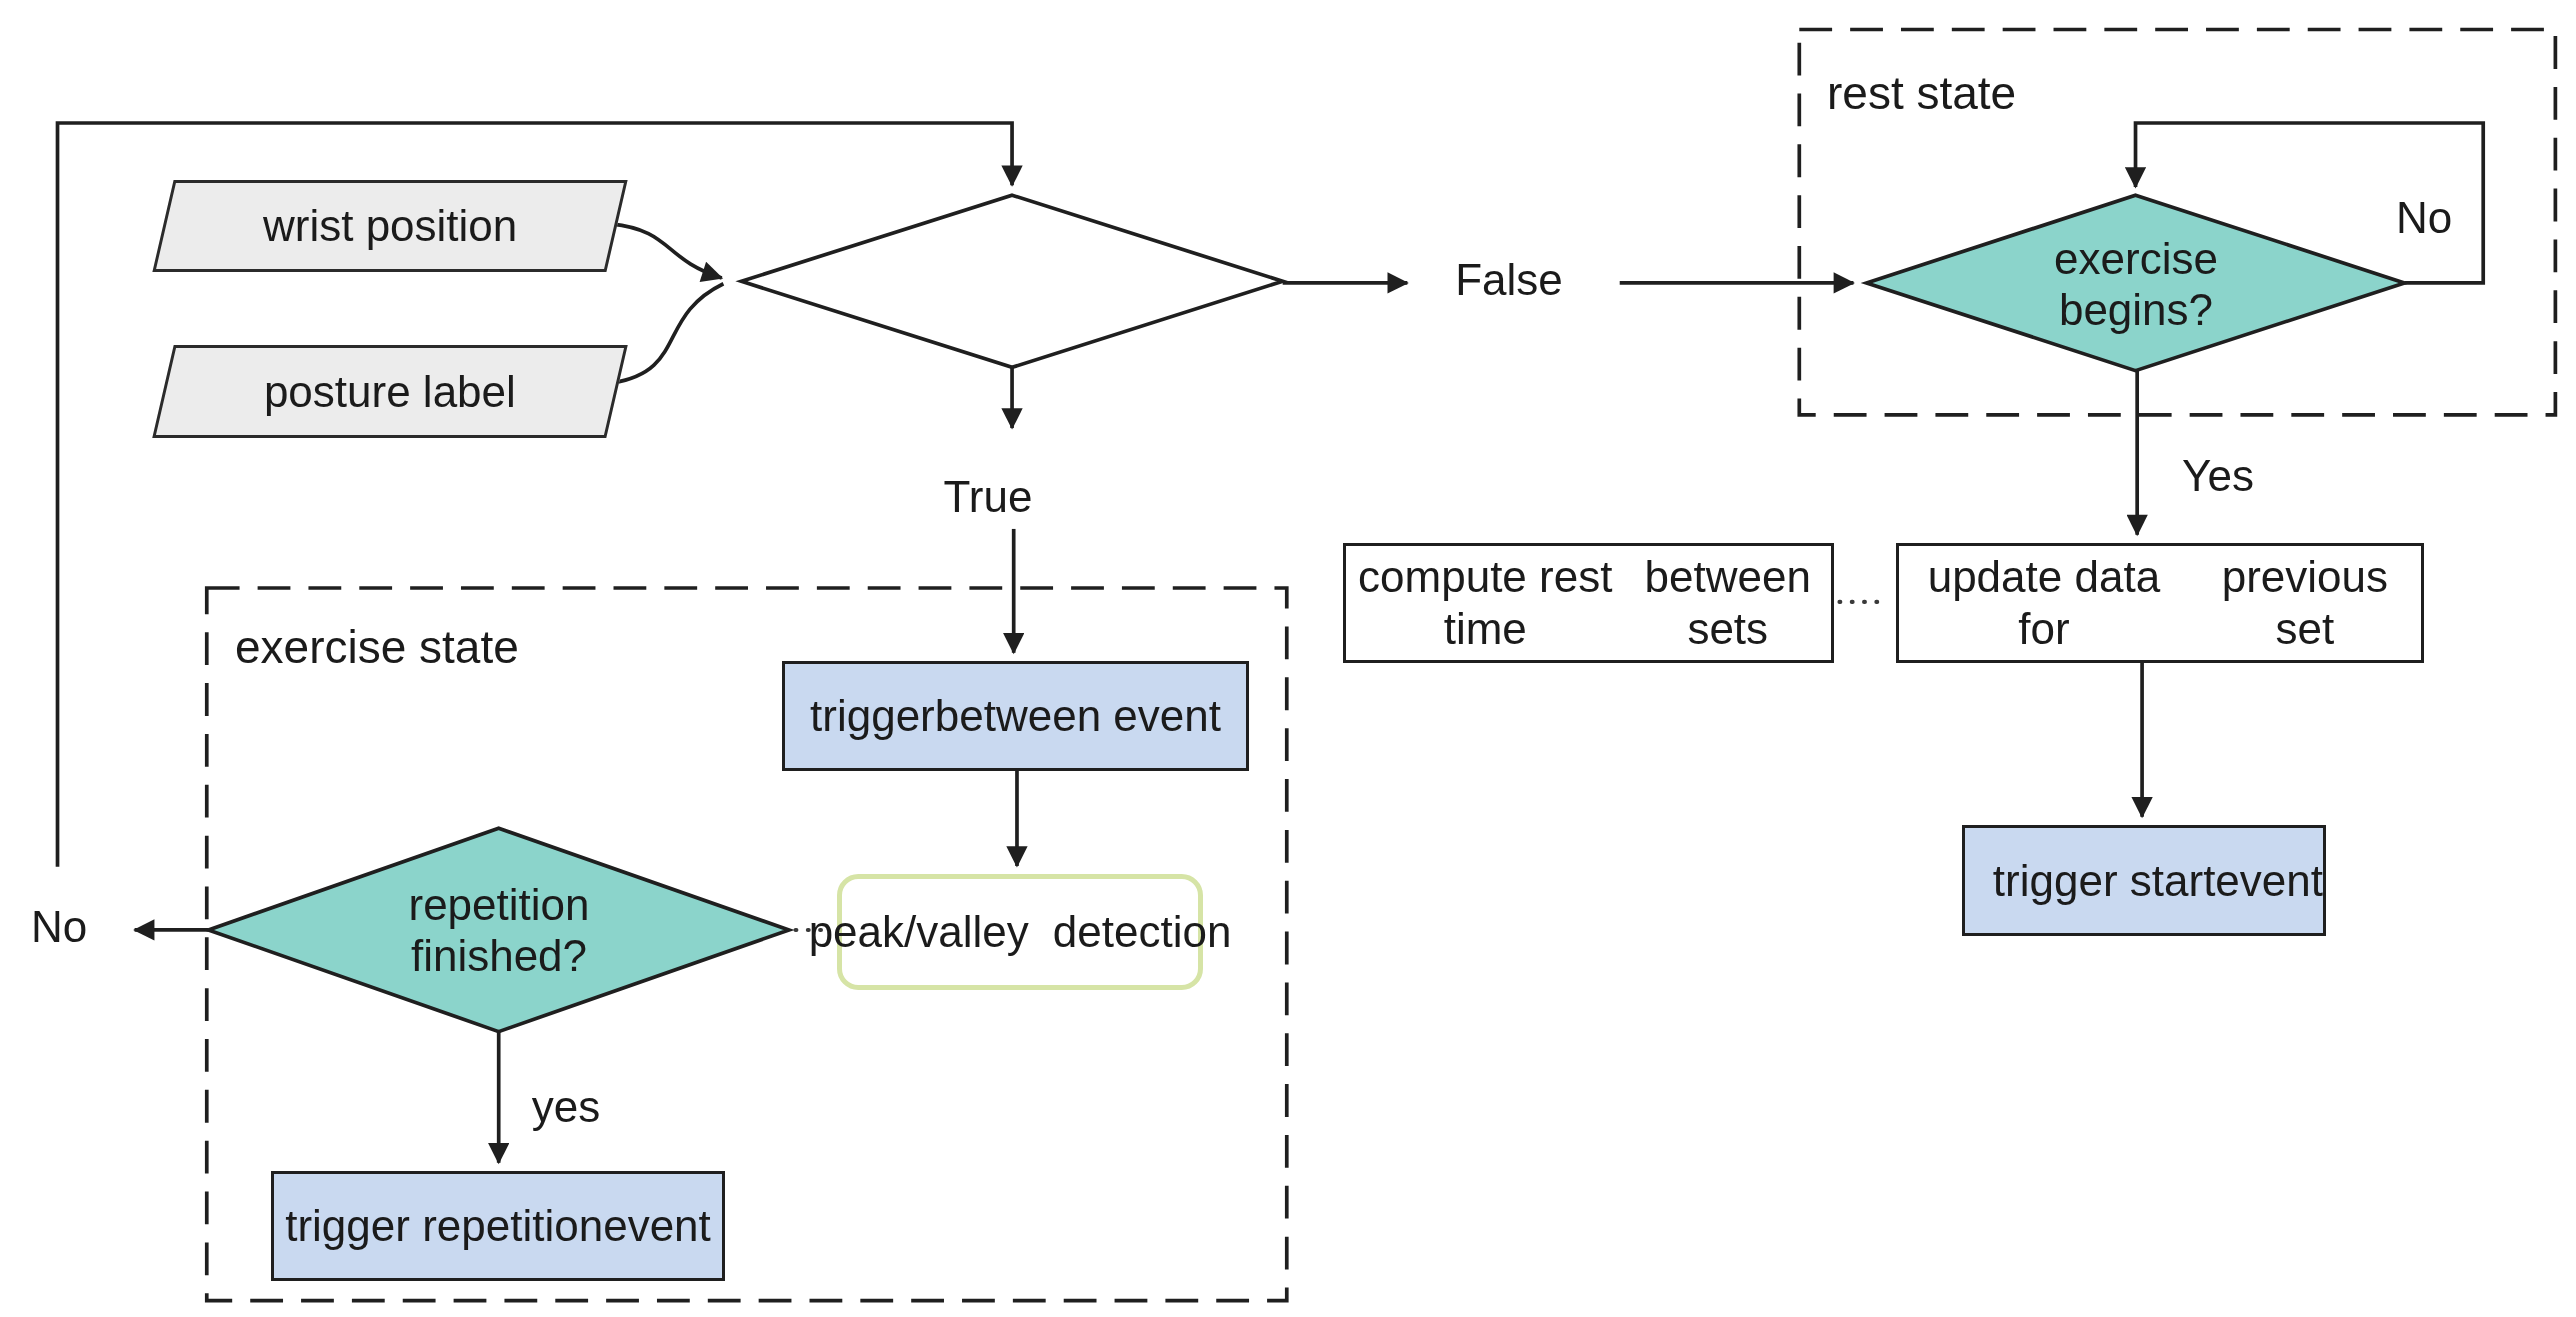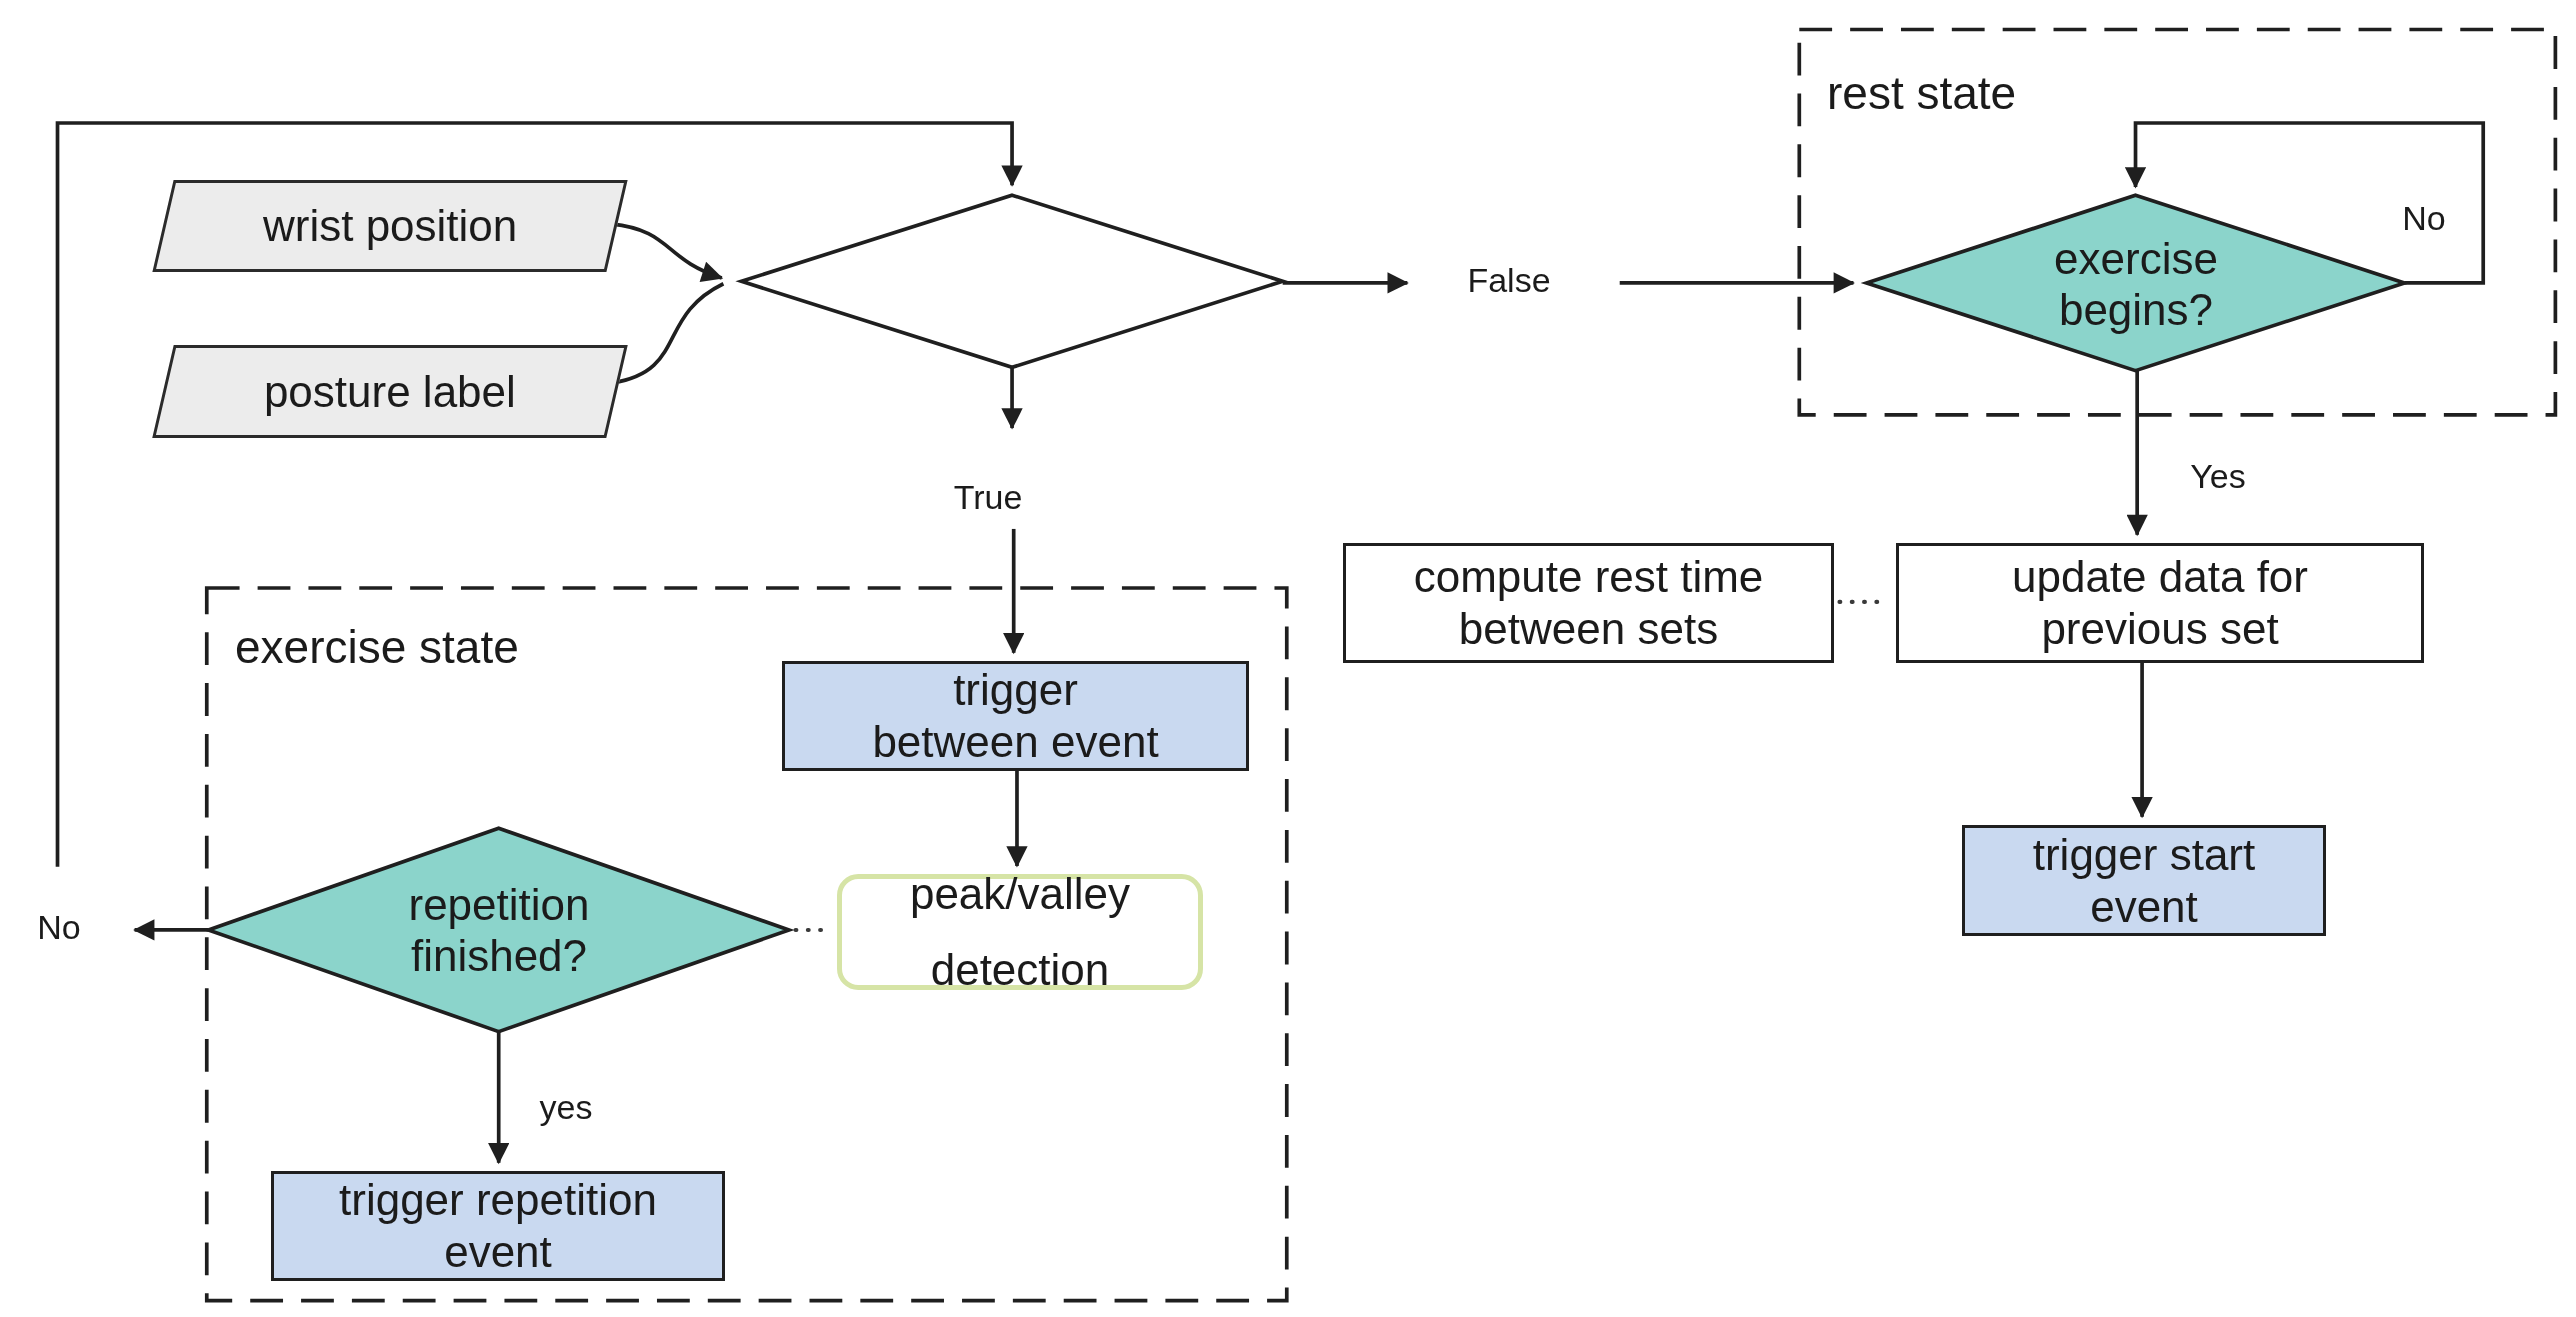--- a/index.html
+++ b/index.html
@@ -44,21 +44,21 @@
   }
   .diamond {
     stroke: var(--line);
     stroke-width: 4.5;
     fill: #ffffff;
   }
   .diamond.teal { fill: var(--teal-fill); }
   .node {
     position: absolute;
     display: flex;
-    flex-direction: column;
+    flex-direction: row;
     align-items: center;
     justify-content: center;
     box-sizing: border-box;
     text-align: center;
     font-size: 44px;
     line-height: 52px;
   }
   .rect-node {
     border: 3.3px solid var(--line);
     background: #ffffff;
@@ -92,21 +92,21 @@
     align-items: center;
     justify-content: center;
     text-align: center;
     font-size: 44px;
     line-height: 51px;
     pointer-events: none;
   }
   .edge-label {
     position: absolute;
     transform: translate(-50%, -50%);
-    font-size: 34px;
+    font-size: 44px;
     white-space: nowrap;
   }
   .container-title {
     position: absolute;
     font-size: 46px;
     white-space: nowrap;
   }
   .line-span { display: block; }
 </style>
 </head>

